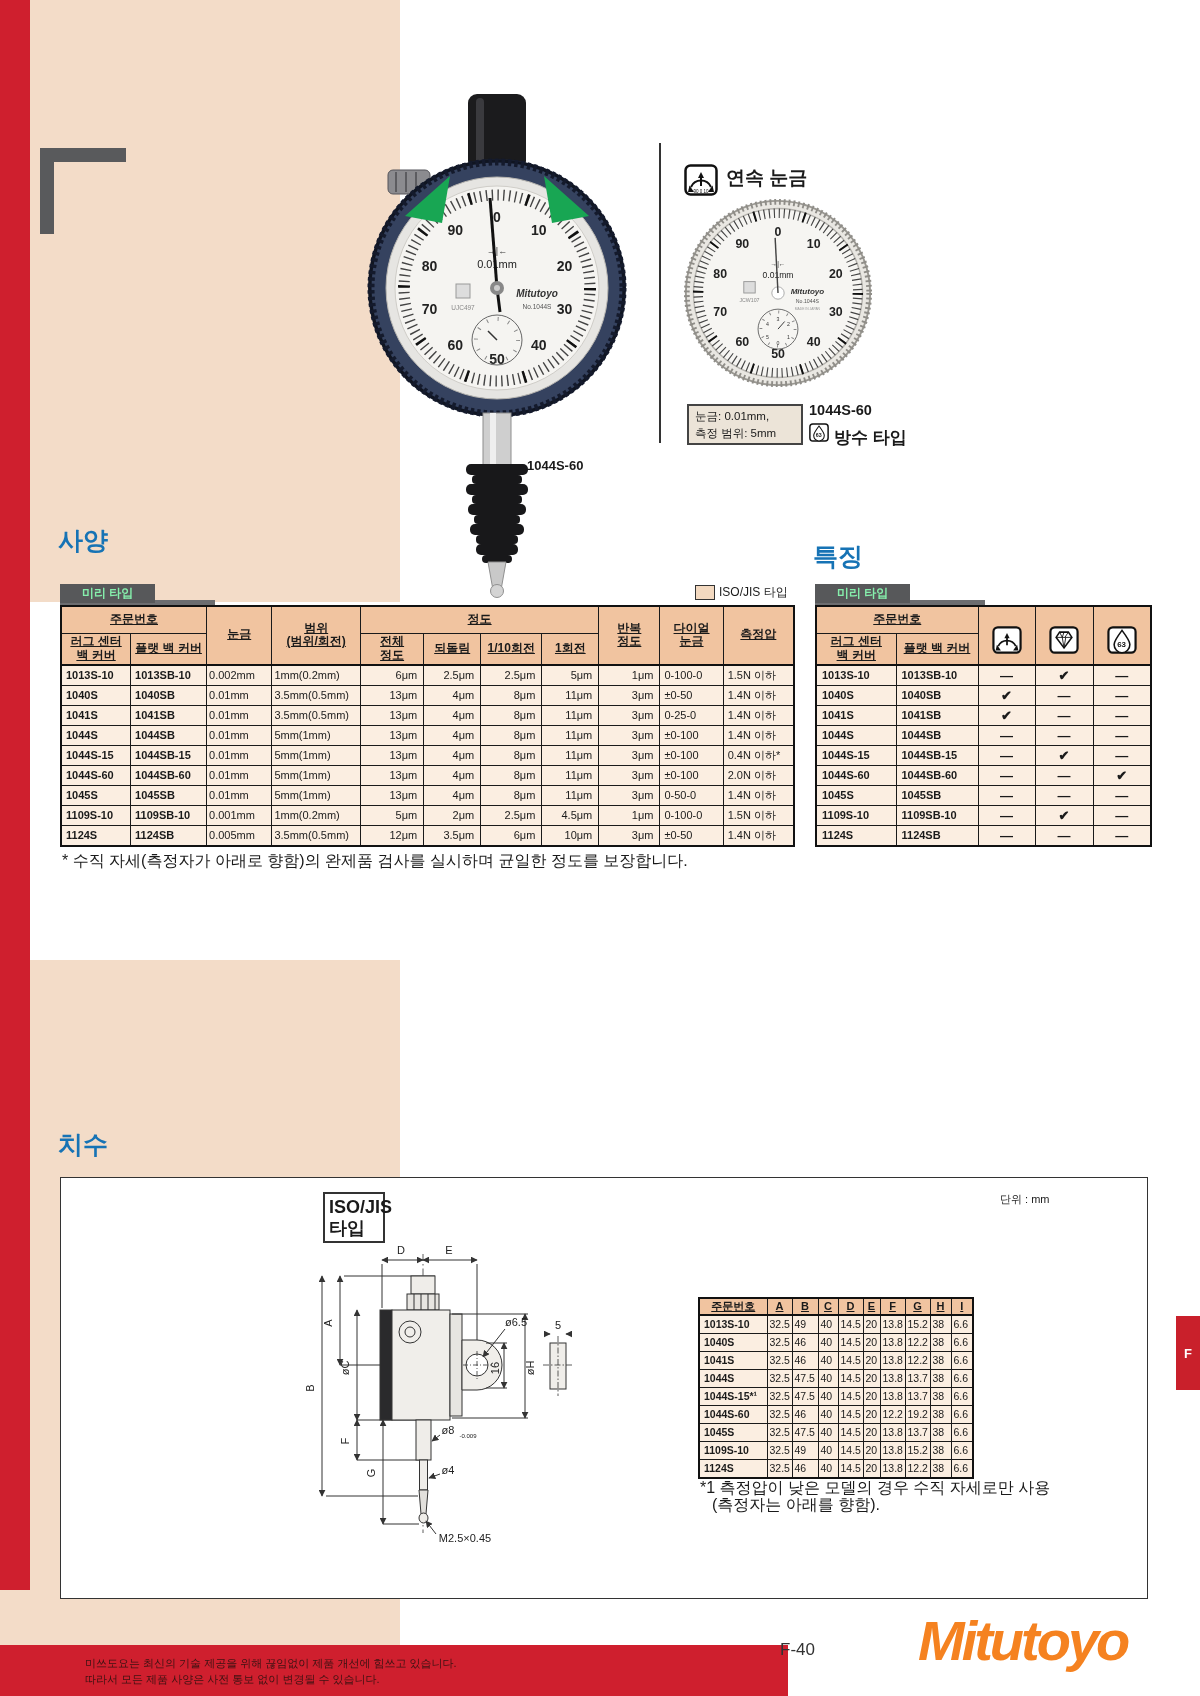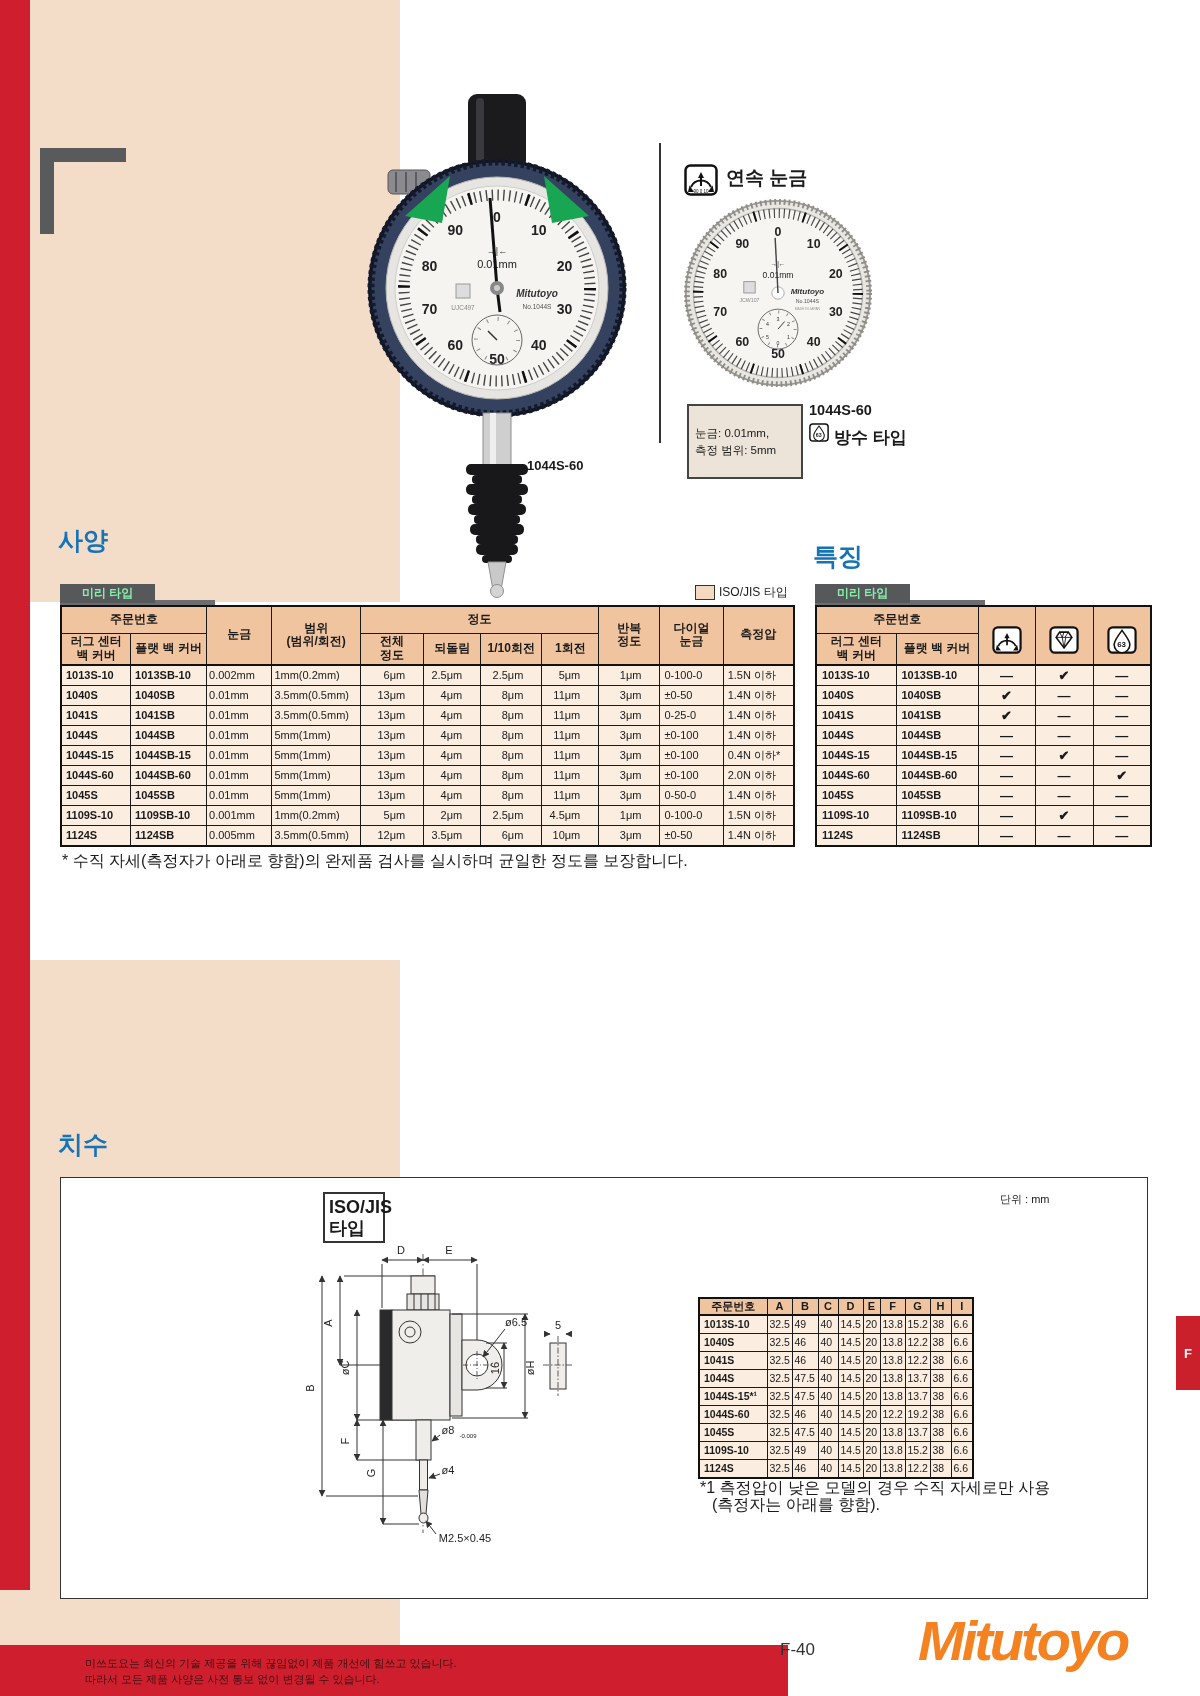--- a/index.html
+++ b/index.html
@@ -14,42 +14,42 @@
   
   .sec-title{font-size:25px;font-weight:bold;color:#1673b5;z-index:4;}
   .tab-bar{background:#6c6d70;height:7px;z-index:4;}
   .tab-box{background:#57585a;color:#86efac;font-size:12px;font-weight:bold;height:19px;line-height:19px;padding-left:22px;width:73px;z-index:5;}
   .legend-swatch{width:18px;height:13px;background:#f3d9c0;border:1px solid #333;z-index:4;}
   .legend-text{font-size:12px;z-index:4;}
   
   table{border-collapse:collapse;table-layout:fixed;position:absolute;z-index:5;background:#fbeee1;}
   th,td{border:1px solid #1a1a1a;overflow:hidden;}
   table{border:2px solid #111;}
-  thead{border-bottom:2.5px solid #111;}
+  thead{border-bottom:2.5px solid #111;text-decoration:underline;}
   th{background:#f1c4a0;font-size:12px;font-weight:bold;white-space:pre-line;line-height:1.15;padding:1px 2px;}
   td{font-size:11px;height:19px;text-align:center;padding:0 2px;background:#fbeee1;white-space:nowrap;}
   .spec-table thead tr:first-child th{height:24px;}
   .spec-table td:nth-child(-n+2){font-weight:bold;text-align:left;padding-left:4px;}
   .spec-table td:nth-child(3),.spec-table td:nth-child(4){text-align:left;}
-  .spec-table td:nth-child(n+5):nth-child(-n+9){text-align:right;padding-right:18px;}
+  .spec-table td:nth-child(n+5):nth-child(-n+9){text-align:right;padding-right:6px;}
   .spec-table td:nth-child(10),.spec-table td:nth-child(11){text-align:left;padding-left:4px;}
   .feat-table td:nth-child(-n+2){font-weight:bold;text-align:left;padding-left:5px;}
   .feat-table td:nth-child(n+3){font-weight:bold;font-size:13px;}
   .dim-table th{font-size:11px;}
   .dim-table td{font-size:10.5px;height:17px;text-align:left;padding-left:2px;}
   .dim-table td:first-child{font-weight:bold;padding-left:4px;}
   .footnote{font-size:16px;z-index:5;}
   
   .dims-box{left:60px;top:1177px;width:1086px;height:420px;border:1.5px solid #333;background:#fff;z-index:2;}
   .isojis-box{left:323px;top:1192px;width:50px;border:2px solid #333;font-size:18px;font-weight:bold;line-height:1.15;padding:3px 4px;white-space:pre-line;z-index:5;background:#fff;}
   .unit-label{left:1000px;top:1192px;font-size:11px;z-index:5;}
   
   .divider-v{left:659px;top:143px;width:2px;height:300px;background:#333;z-index:2;}
   .badge-label{left:726px;top:165px;font-size:19px;font-weight:bold;z-index:4;}
-  .caption-box{left:687px;top:404px;width:100px;border:2px solid #444;background:#ece4d8;font-size:11.5px;line-height:1.45;padding:19px 6px;white-space:pre-line;z-index:4;}
+  .caption-box{left:687px;top:404px;width:100px;border:2px solid #444;background:#ece4d8;font-size:11.5px;line-height:1.45;padding:2px 6px;white-space:pre-line;z-index:4;}
   .detail-model{left:809px;top:402px;font-size:14.5px;font-weight:bold;z-index:4;}
   .wp-label{left:834px;top:426px;font-size:17px;font-weight:600;z-index:4;}
   .hero-caption{left:527px;top:458px;font-size:13px;font-weight:bold;z-index:4;}
   
   .footer-bar{left:0;top:1645px;width:788px;height:60px;background:#cf1f2e;z-index:6;}
   .footer-line{position:absolute;left:85px;color:#3c1212;font-size:11px;}
   .page-no{left:780px;top:1640px;font-size:17px;color:#333;z-index:6;}
   .logo{left:918px;top:1608px;font-size:56px;font-weight:bold;font-style:italic;color:#f58220;letter-spacing:-3px;z-index:6;}
   .side-tab{left:1176px;top:1316px;width:24px;height:74px;background:#c9202b;color:#fff;font-size:13px;font-weight:bold;display:flex;align-items:center;justify-content:center;z-index:6;}
   svg text{font-family:"Liberation Sans",sans-serif;}

